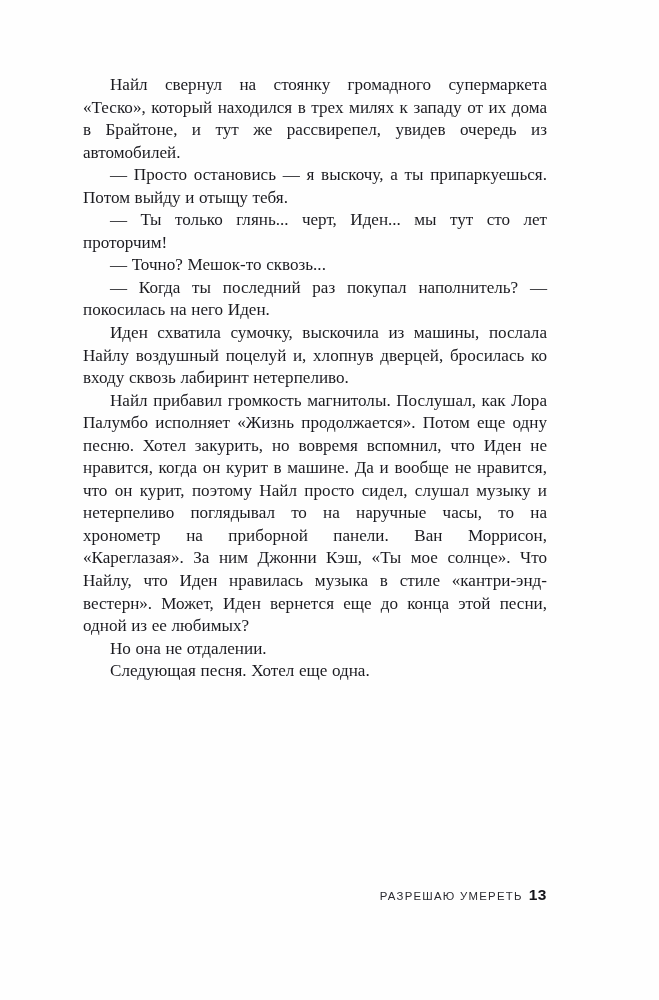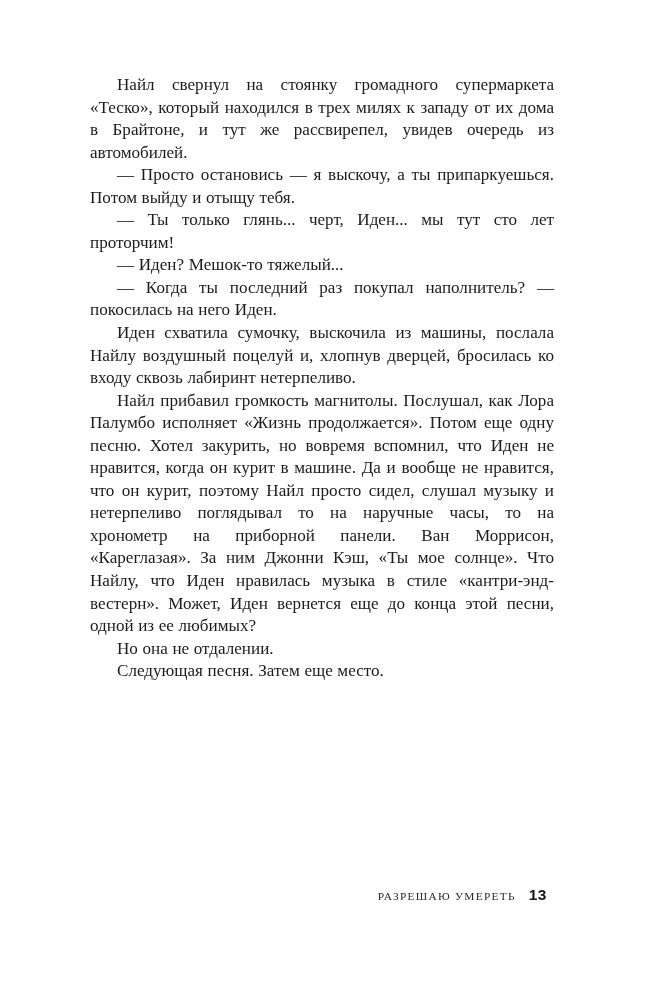--- a/index.html
+++ b/index.html
@@ -13,21 +13,21 @@
     position: relative;
     width: 659px;
     height: 1000px;
     background: #fefefe;
     overflow: hidden;
     box-sizing: border-box;
   }
 
   .text-column {
     position: absolute;
-    left: 90px;
+    left: 83px;
     top: 74px;
     width: 464px;
   }
 
   .para {
     margin: 0;
     font-family: "Liberation Serif", "DejaVu Serif", serif;
     font-size: 17.1px;
     line-height: 22.55px;
     color: #1b1b20;
@@ -48,53 +48,53 @@
     position: absolute;
     left: 83px;
     top: 886px;
     width: 464px;
     display: flex;
     justify-content: flex-end;
     align-items: baseline;
   }
 
   .running-head {
-    font-family: Liberation Serif, serif;
+    font-family: Liberation Sans, sans-serif;
     font-size: 11.4px;
     letter-spacing: 1.25px;
     color: #2a2a30;
     text-transform: uppercase;
     white-space: nowrap;
     margin-left: 41px;
   }
 
   .page-number {
     font-family: "Liberation Sans", "DejaVu Sans", sans-serif;
     font-size: 15.5px;
     font-weight: bold;
     color: #15151a;
-    margin-left: 13px;
+    margin-left: 6px;
     letter-spacing: 0.5px;
   }
 </style>
 </head>
 <body>
 
 <div class="page" style="background: rgb(254, 254, 254);">
 
   <div class="text-column">
       <p class="para">Найл свернул на стоянку громадного супермаркета «Теско», который находился в трех милях к западу от их дома в Брайтоне, и тут же рассвирепел, увидев очередь из автомобилей.</p>
       <p class="para">— Просто остановись — я выскочу, а ты припаркуешься. Потом выйду и отыщу тебя.</p>
       <p class="para">— Ты только глянь... черт, Иден... мы тут сто лет проторчим!</p>
-      <p class="para">— Иден? Мешок-то тяжелый...</p>
+      <p class="para">— Точно? Мешок-то сквозь...</p>
       <p class="para">— Когда ты последний раз покупал наполнитель? — покосилась на него Иден.</p>
       <p class="para">Иден схватила сумочку, выскочила из машины, послала Найлу воздушный поцелуй и, хлопнув дверцей, бросилась ко входу сквозь лабиринт нетерпеливо.</p>
       <p class="para">Найл прибавил громкость магнитолы. Послушал, как Лора Палумбо исполняет «Жизнь продолжается». Потом еще одну песню. Хотел закурить, но вовремя вспомнил, что Иден не нравится, когда он курит в машине. Да и вообще не нравится, что он курит, поэтому Найл просто сидел, слушал музыку и нетерпеливо поглядывал то на наручные часы, то на хронометр на приборной панели. Ван Моррисон, «Кареглазая». За ним Джонни Кэш, «Ты мое солнце». Что Найлу, что Иден нравилась музыка в стиле «кантри-энд-вестерн». Может, Иден вернется еще до конца этой песни, одной из ее любимых?</p>
       <p class="para">Но она не отдалении.</p>
-      <p class="para">Следующая песня. Затем еще место.</p>
+      <p class="para">Следующая песня. Хотел еще одна.</p>
     </div>
 
   <div class="footer">
     <span class="running-head">РАЗРЕШАЮ УМЕРЕТЬ</span>
     <span class="page-number">13</span>
   </div>
 
 </div>
 
 </body></html>

